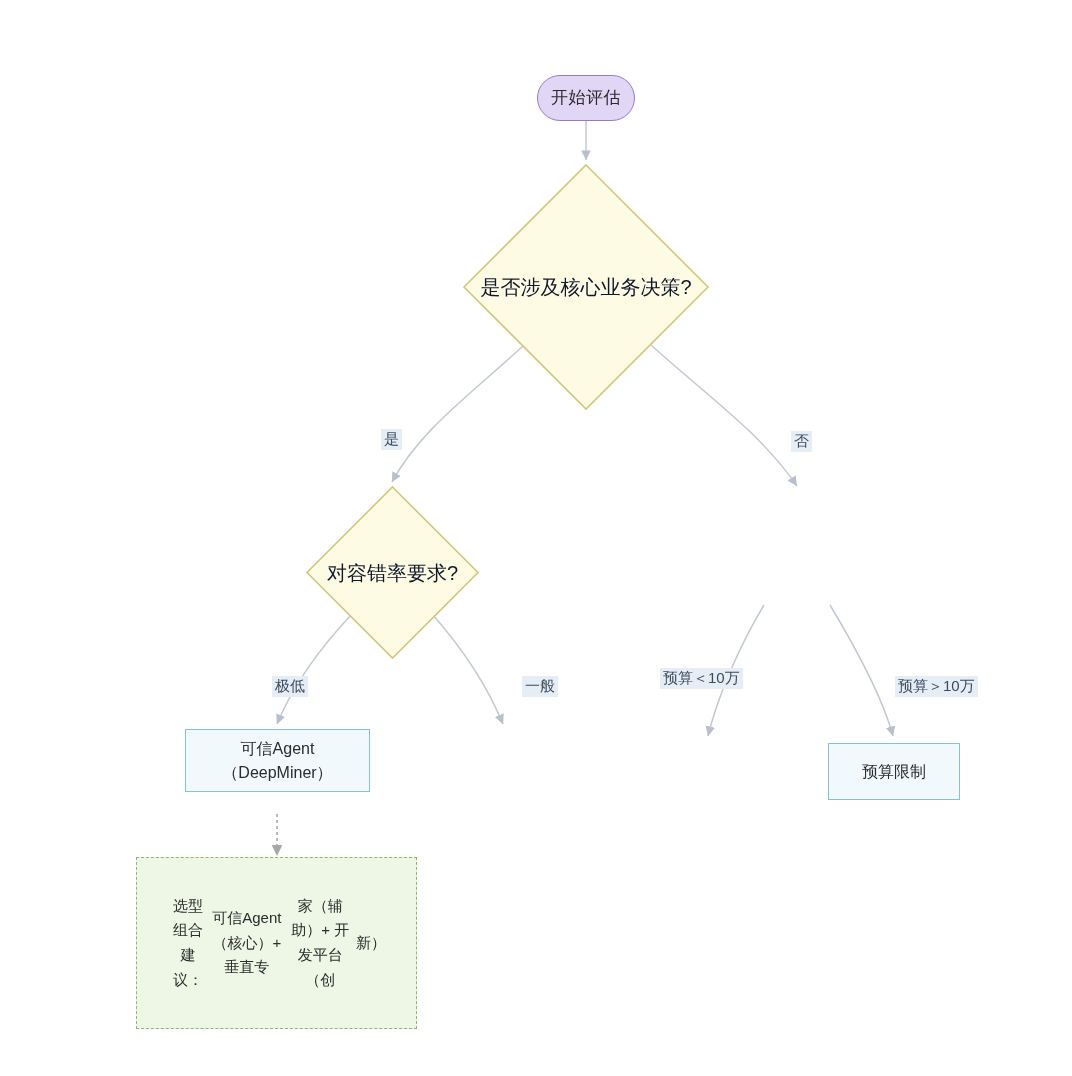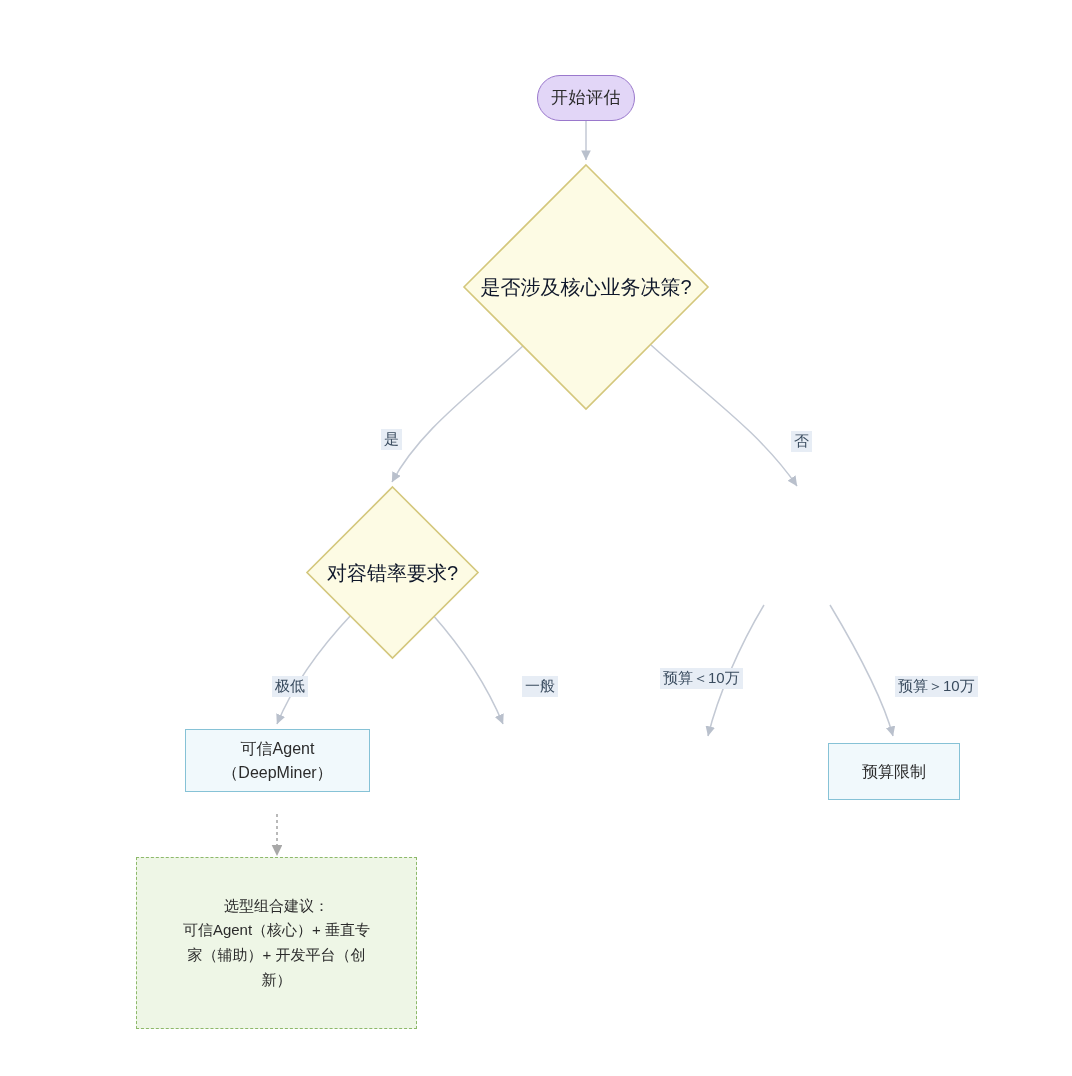--- a/index.html
+++ b/index.html
@@ -82,22 +82,22 @@
     flex-direction: column;
   }
   .rect-node .line { display: block; }
 
   
   .note-node {
     background: #eef6e6;
     border: 1.3px dashed #8db96a;
     font-size: 15px;
     color: #2b2b2b;
-    flex-direction: column;
-    padding: 8px 4px;
+    flex-direction: row;
+    padding: 8px 30px;
     line-height: 1.65;
     text-align: center;
   }
   .note-node .line { display: block; }
 
   
   .edge-label {
     position: absolute;
     background: #e7edf5;
     color: #394b5e;

